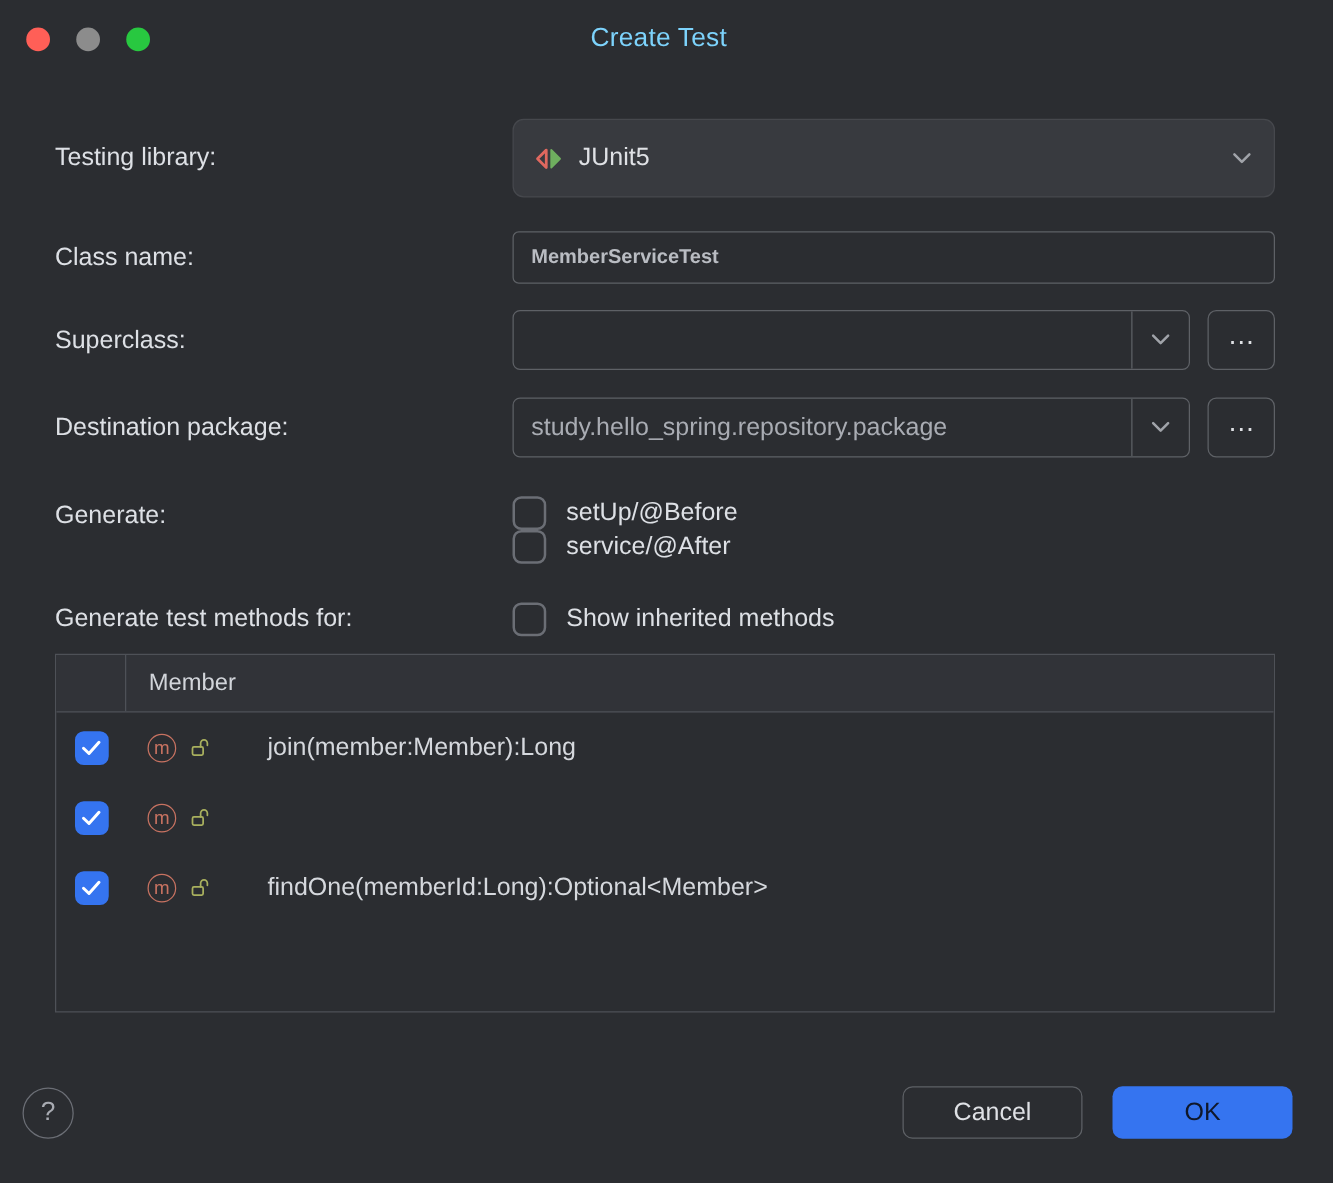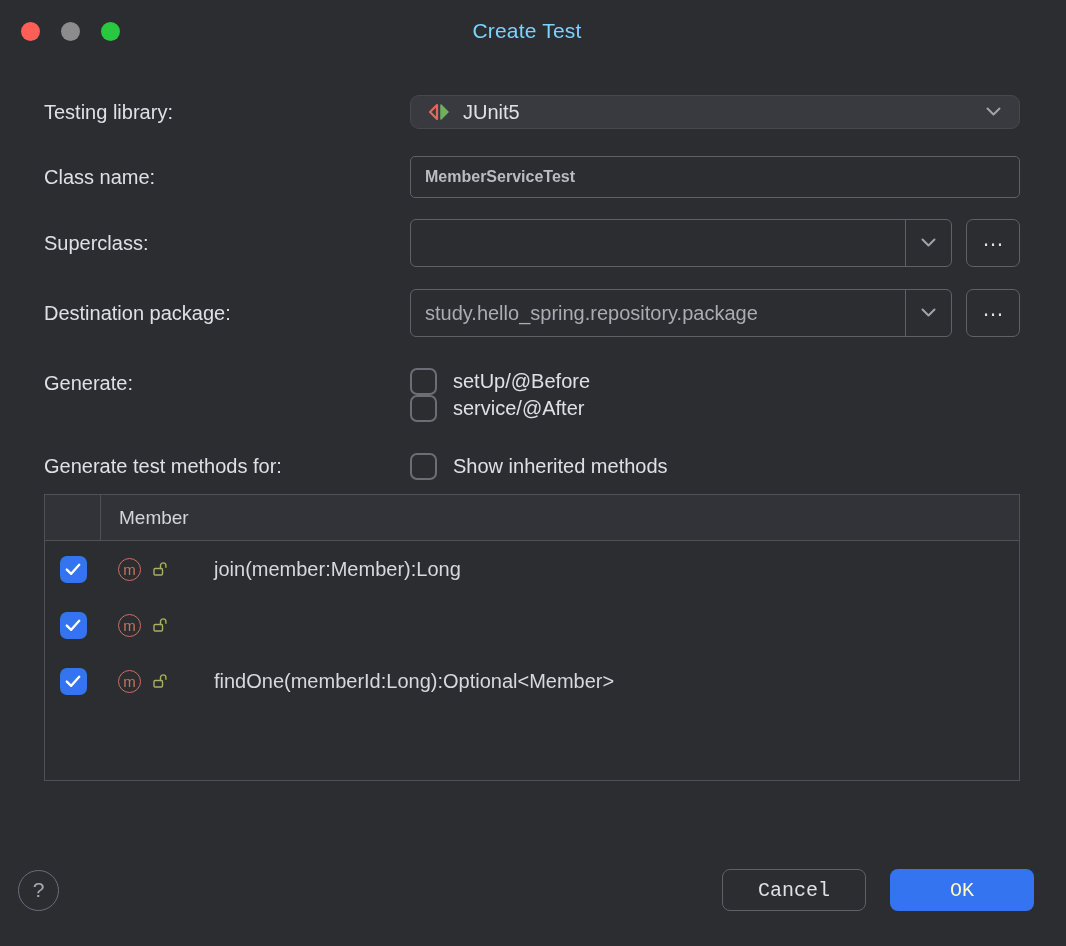--- a/index.html
+++ b/index.html
@@ -27,21 +27,21 @@
 
   
   .content { flex:1; padding:16px 46px 0 44px; display:flex; flex-direction:column; }
   .form-row { display:flex; align-items:center; }
   .form-row.top { align-items:flex-start; }
   .form-label { flex:0 0 366px; font-size:20px; color:#dde0e5; }
   .form-row.top .form-label { line-height:30px; }
 
   
   .combo-select {
-    flex:1; height:34px; background:#383a3f;
+    flex:1; height:63px; background:#383a3f;
     border:1px solid #46484d; border-radius:9px;
     display:flex; align-items:center; gap:12px; padding:0 18px 0 16px;
     font-size:20px; color:#dfe1e5; cursor:pointer;
   }
   .combo-select .chevron { margin-left:auto; display:flex; align-items:center; }
 
   
   .text-input {
     flex:1; height:42px; background:transparent;
     border:1px solid #5e6166; border-radius:5px;
@@ -115,25 +115,25 @@
   }
   .help-btn {
     width:41px; height:41px; border-radius:50%;
     border:1.5px solid #6b6e75; background:transparent;
     color:#a8abb2; font-size:21px;
     display:flex; align-items:center; justify-content:center; cursor:pointer;
     font-family:"Liberation Sans", sans-serif;
   }
   .btn {
     min-width:144px; height:42px; border-radius:8px;
-    font-size:20px; cursor:pointer; font-family:Liberation Mono, monospace;
+    font-size:20px; cursor:pointer; font-family:Liberation Sans, sans-serif;
     display:flex; align-items:center; justify-content:center;
   }
   .btn.cancel { margin-left:auto; background:transparent; border:1px solid #5e6166; color:#dfe1e5; }
-  .btn.ok { margin-left:24px; background:#3574f0; border:none; color:#fef9c3; }
+  .btn.ok { margin-left:24px; background:#3574f0; border:none; color:#0f172a; }
 </style>
 </head>
 <body>
 
 <div class="dialog">
 
   <div class="titlebar">
     <div class="traffic-lights">
       <span class="light red"></span>
       <span class="light gray"></span>

